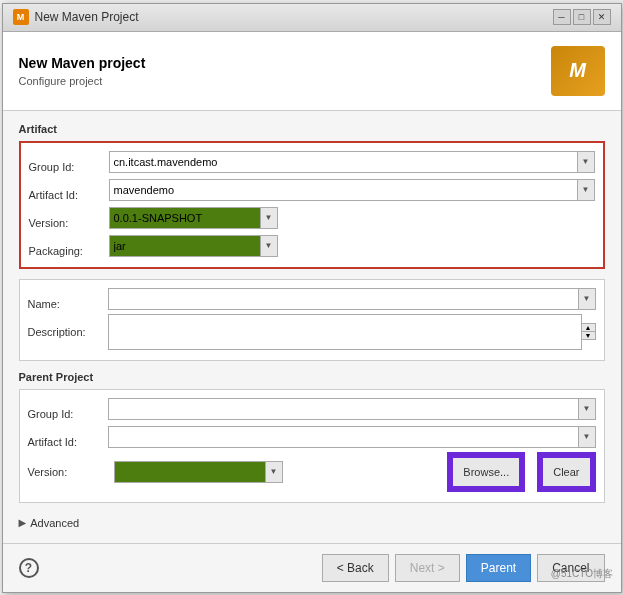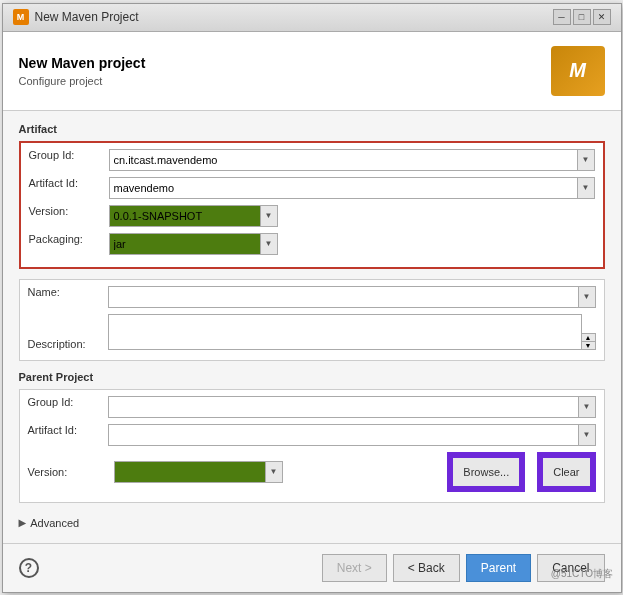--- a/index.html
+++ b/index.html
@@ -124,21 +124,21 @@
 
     .artifact-box {
       border: 2px solid #c0392b;
       background: white;
       padding: 6px 8px;
       margin-bottom: 10px;
     }
 
     .field-row {
       display: flex;
-      align-items: flex-start;
+      align-items: flex-end;
       margin-bottom: 4px;
       min-height: 24px;
     }
     .field-label {
       width: 80px;
       font-size: 11px;
       color: #333;
       flex-shrink: 0;
     }
     .combo-wrapper {
@@ -171,21 +171,21 @@
 
     .plain-section {
       background: white;
       border: 1px solid #ccc;
       padding: 6px 8px;
       margin-bottom: 10px;
     }
 
     .description-row {
       display: flex;
-      align-items: flex-end;
+      align-items: center;
       margin-bottom: 4px;
     }
     .description-area {
       flex: 1;
       height: 36px;
       border: 1px solid #aaa;
       background: white;
       padding: 2px 4px;
       font-size: 11px;
       resize: none;
@@ -453,22 +453,22 @@
         <span class="advanced-label">Advanced</span>
       </div>
 
     </div>
 
     <div class="footer">
       <div class="footer-left">
         <div class="help-icon">?</div>
       </div>
       <div class="footer-btns">
+        <button class="footer-btn">&lt; Back</button>
         <button class="footer-btn" disabled="">Next &gt;</button>
-        <button class="footer-btn">&lt; Back</button>
         <button class="footer-btn primary">Parent</button>
         <button class="footer-btn">Cancel</button>
       </div>
     </div>
   </div>
 </div>
 
 <div class="watermark">@51CTO博客</div>
 
 </body></html>

